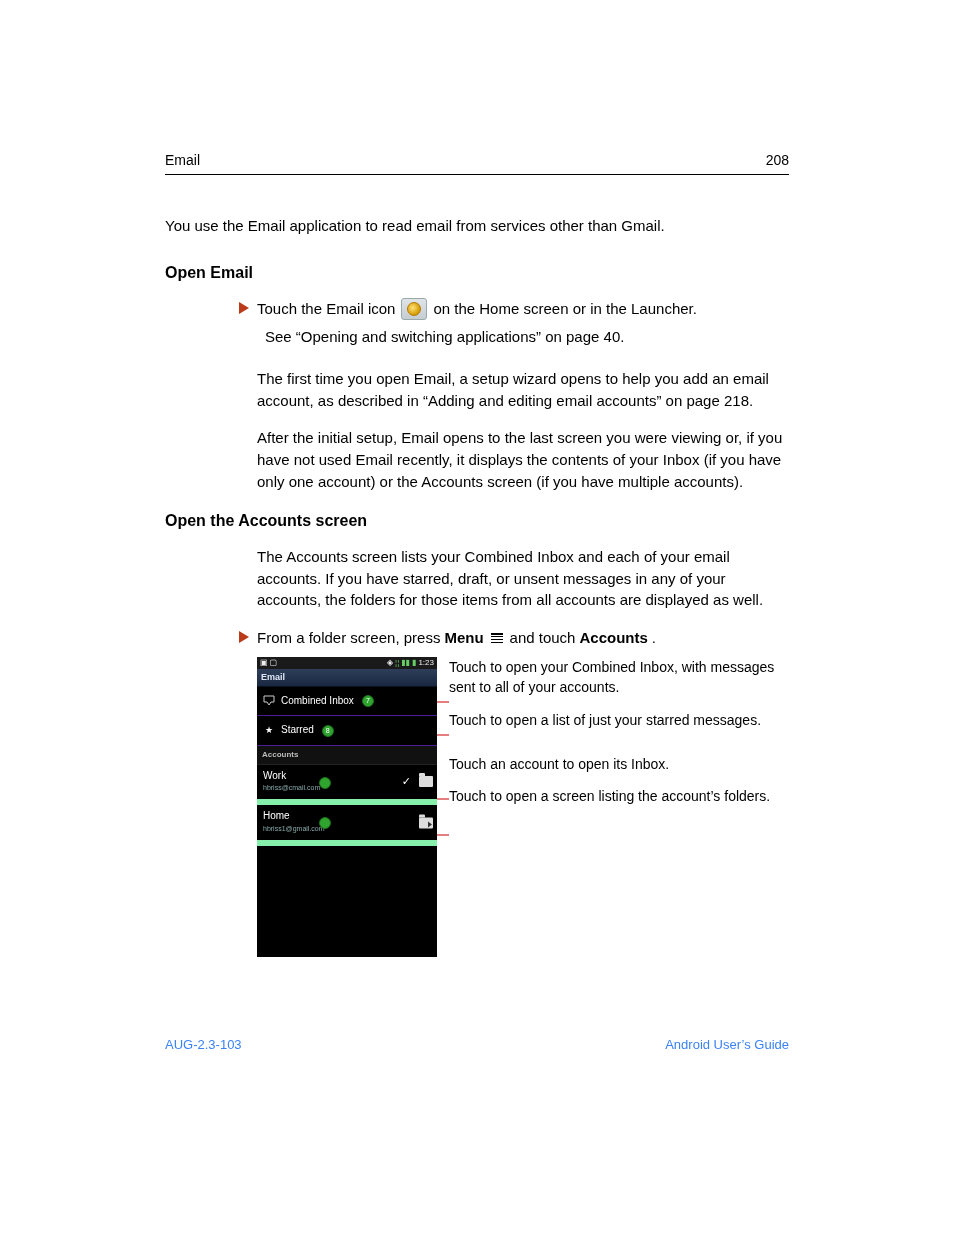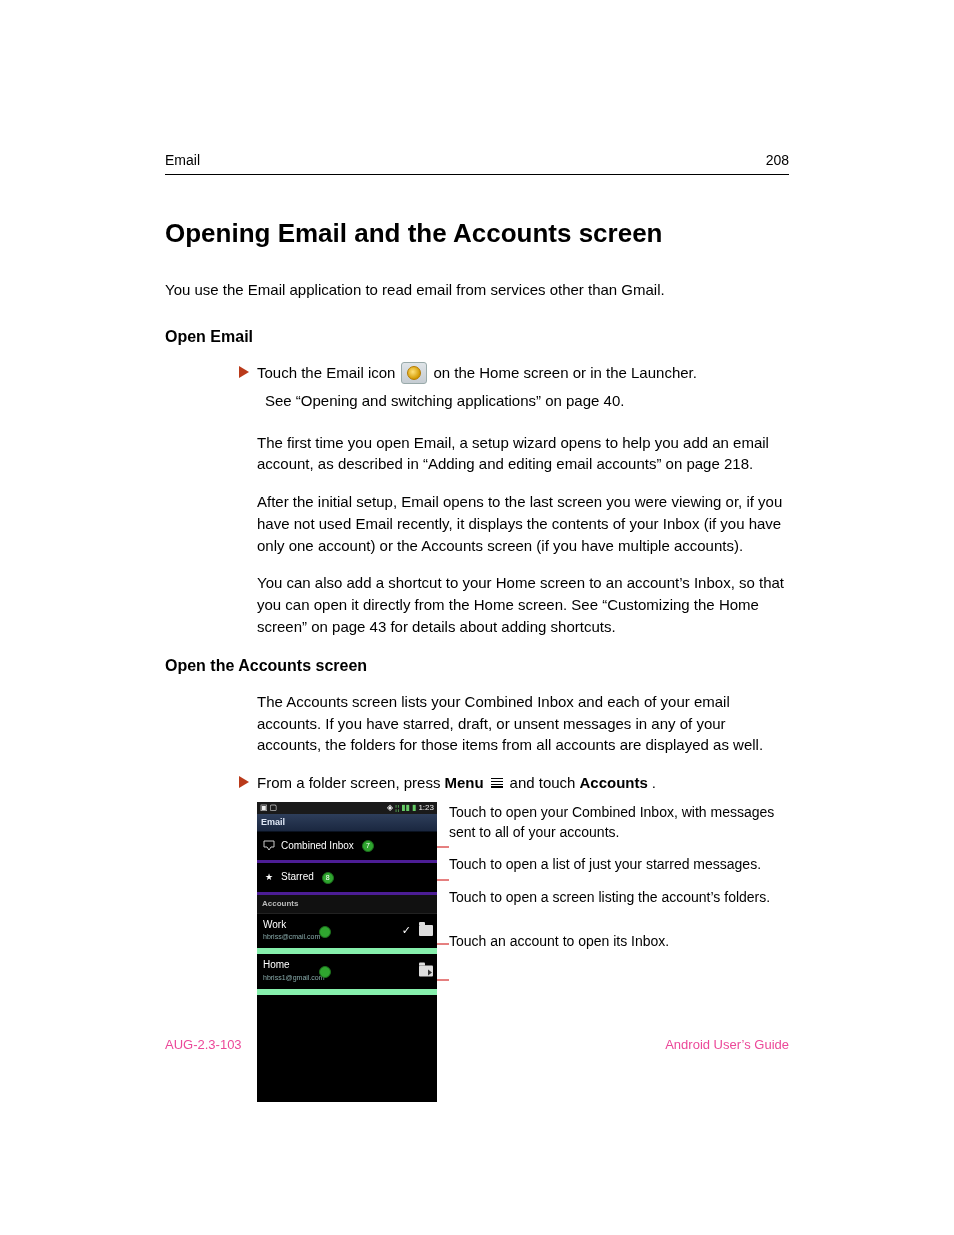--- a/index.html
+++ b/index.html
@@ -113,21 +113,21 @@
   .statusbar .g { color:#6c6; }
   .titlebar {
     background: linear-gradient(#2e3e5a, #1a2740);
     color: #dfe7f5;
     font-size: 9px; font-weight: bold;
     padding: 2px 4px;
     border-bottom: 1px solid #0a1220;
   }
   .row {
     display:flex; align-items:center;
-    border-bottom: 3px solid #4c1d95;
+    border-bottom: 1px solid #4c1d95;
     padding: 5px 6px;
     gap: 6px;
     position: relative;
   }
   .row.tall { padding: 7px 6px; }
   .row .icon { width:12px; height:12px; display:flex; align-items:center; justify-content:center; }
   .row .label { font-size: 10px; flex: 0 0 auto; }
   .row .badge {
     width:10px; height:10px; border-radius:50%;
     background:#2fa52f; border:1px solid #1c6f1c;
@@ -179,34 +179,33 @@
 
   
   .connector-svg {
     position:absolute; left:0; top:0; pointer-events:none;
   }
 
   .footer {
     position: absolute;
     left: 165px; right: 165px; bottom: 180px;
     display:flex; justify-content: space-between;
-    font-size: 13px; color:#ec4899;
+    font-size: 13px; color:#3b82f6;
   }
 </style>
 </head>
 <body>
 
 <div class="page">
 
   <div class="running-header">
     <span>Email</span>
     <span>208</span>
   </div>
 
-  <h1 class="title">Opening Email and the Accounts screen</h1>
 
   <p class="intro indent">You use the Email application to read email from services other than Gmail.</p>
 
   <h2 class="section">Open Email</h2>
 
   <div class="indent">
     <div class="step">
       <span class="marker"></span>
       <div class="step-body">
         <div class="step-line1">
@@ -215,21 +214,20 @@
               <span class="at"></span>
             </span>
           <span>on the Home screen or in the Launcher.</span>
         </div>
         <div class="sublink">See “Opening and switching applications” on page 40.</div>
       </div>
     </div>
 
     <p class="body">The first time you open Email, a setup wizard opens to help you add an email account, as described in “Adding and editing email accounts” on page 218.</p>
     <p class="body">After the initial setup, Email opens to the last screen you were viewing or, if you have not used Email recently, it displays the contents of your Inbox (if you have only one account) or the Accounts screen (if you have multiple accounts).</p>
-    <p class="body">You can also add a shortcut to your Home screen to an account’s Inbox, so that you can open it directly from the Home screen. See “Customizing the Home screen” on page 43 for details about adding shortcuts.</p>
   </div>
 
   <h2 class="section">Open the Accounts screen</h2>
 
   <div class="indent">
     <p class="body">The Accounts screen lists your Combined Inbox and each of your email accounts. If you have starred, draft, or unsent messages in any of your accounts, the folders for those items from all accounts are displayed as well.</p>
 
     <div class="step">
       <span class="marker"></span>
       <div class="step-body">
@@ -307,22 +305,22 @@
           <span class="badge-inline"></span>
           <div class="actions">
             <span class="folder dark"></span>
           </div>
         </div>
       </div>
 
       <div class="callouts">
         <div class="c" style="margin-top:0;">Touch to open your Combined Inbox, with messages sent to all of your accounts.</div>
         <div class="c">Touch to open a list of just your starred messages.</div>
+        <div class="c" style="margin-top:24px;">Touch an account to open its Inbox.</div>
         <div class="c">Touch to open a screen listing the account’s folders.</div>
-        <div class="c" style="margin-top:24px;">Touch an account to open its Inbox.</div>
       </div>
     </div>
   </div>
 
   <div class="footer">
     <span>AUG-2.3-103</span>
     <span>Android User’s Guide</span>
   </div>
 </div>
 

